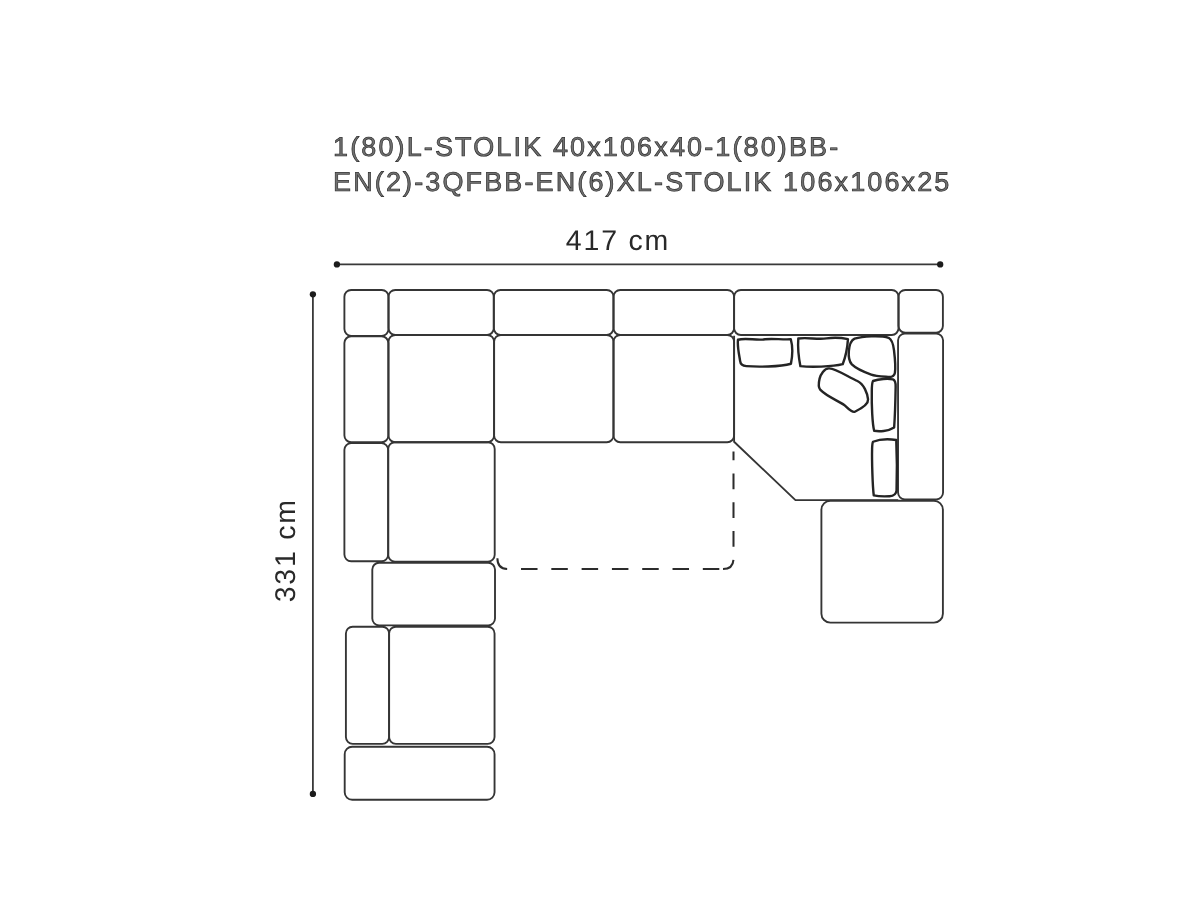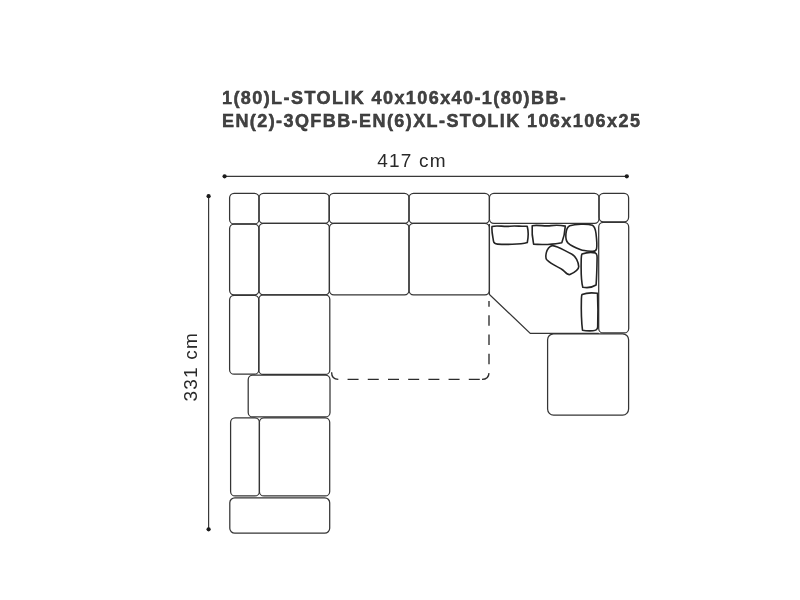--- a/index.html
+++ b/index.html
@@ -1,17 +1,17 @@
 <!DOCTYPE html>
 <html><head>
 <meta charset="utf-8">
 <style>
   html,body{margin:0;padding:0;}
   body{width:800px;height:600px;background:#ffffff;filter:grayscale(1);font-family:"Liberation Sans",sans-serif;overflow:hidden;position:relative;}
-  .title{position:absolute;left:222px;top:87px;font-size:18px;font-weight:bold;color:#6d28d9;-webkit-text-stroke:0.45px #28282c;line-height:22.5px;letter-spacing:1.42px;white-space:pre;}
+  .title{position:absolute;left:222px;top:87px;font-size:18px;font-weight:normal;color:#ec4899;-webkit-text-stroke:0.45px #28282c;line-height:22.5px;letter-spacing:1.42px;white-space:pre;}
   svg{position:absolute;left:0;top:0;}
 </style>
 </head>
 <body>
 <div class="title">1(80)L-STOLIK 40x106x40-1(80)BB-
 EN(2)-3QFBB-EN(6)XL-STOLIK 106x106x25</div>
 <svg width="800" height="600" viewBox="0 0 800 600">
   <g fill="none" stroke="#353538" stroke-width="1.25">
 
     <g stroke="#39393d" stroke-width="1.2">

